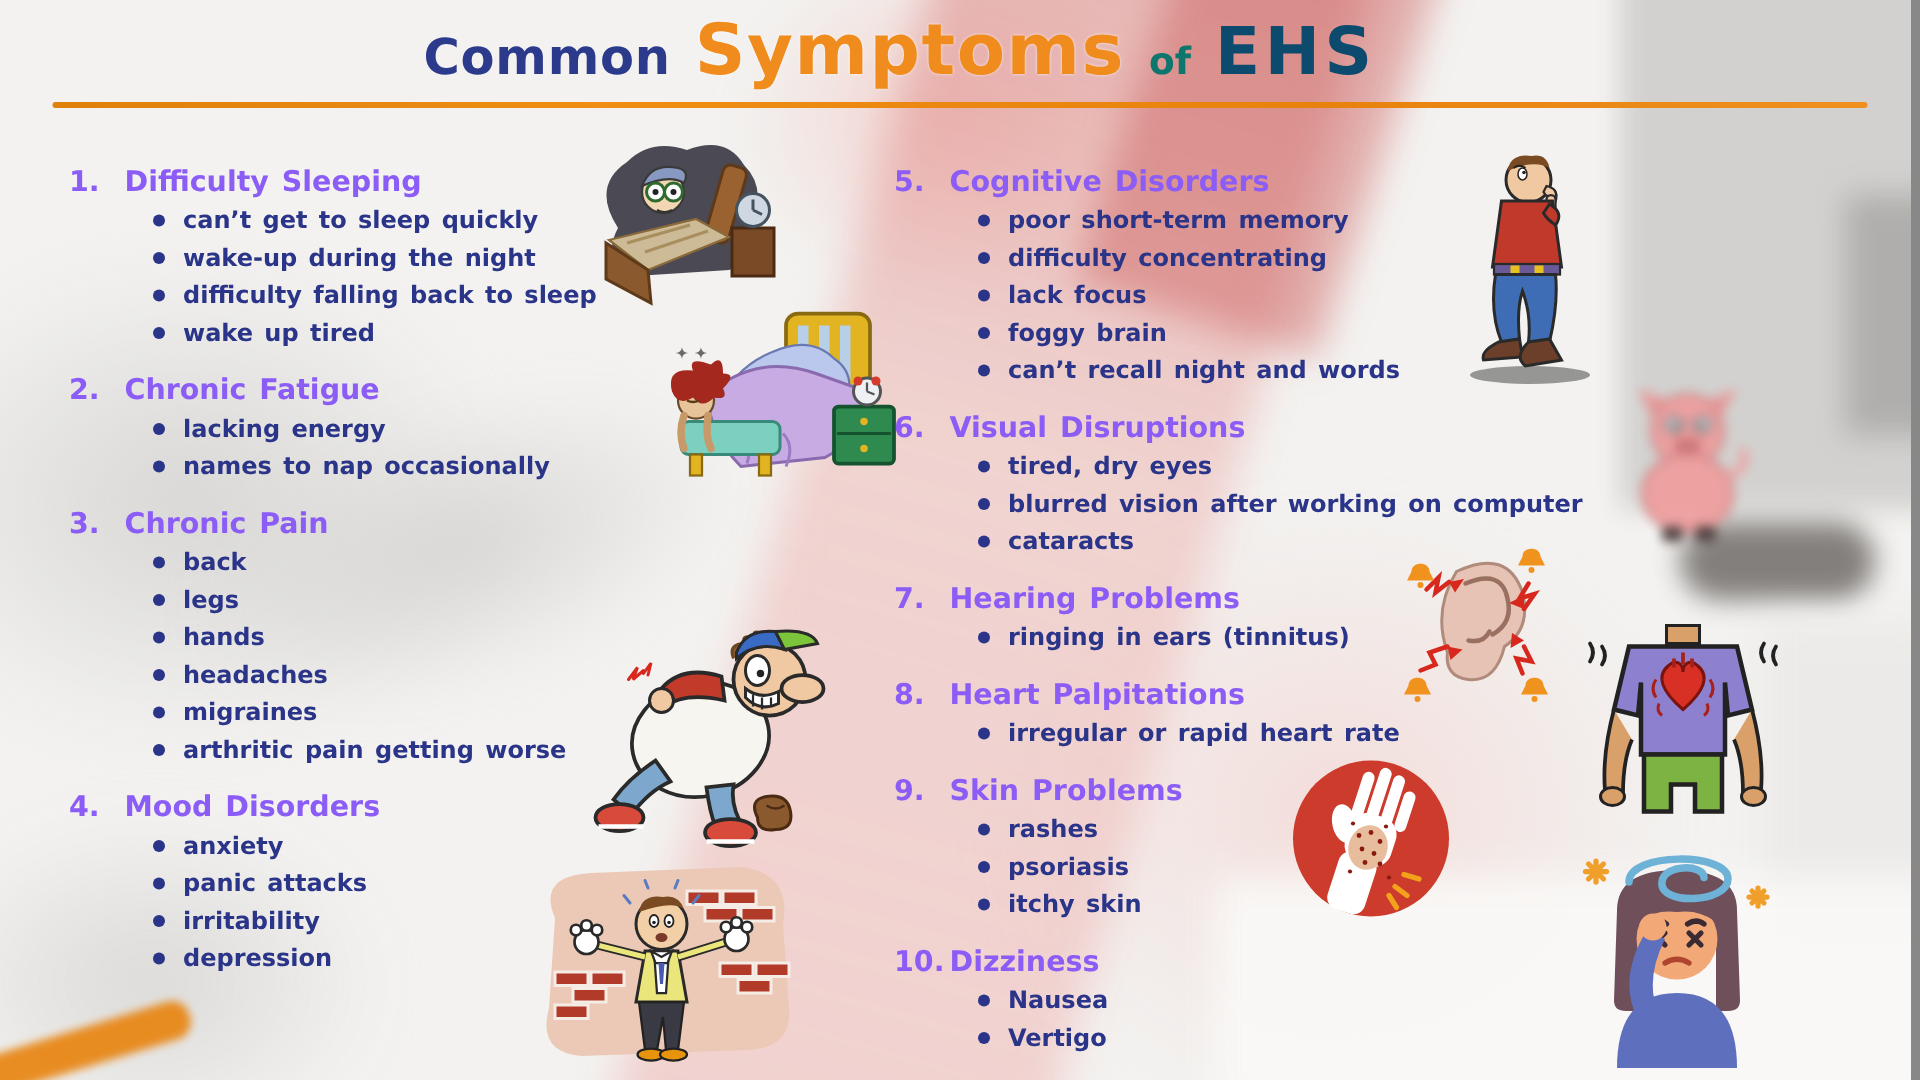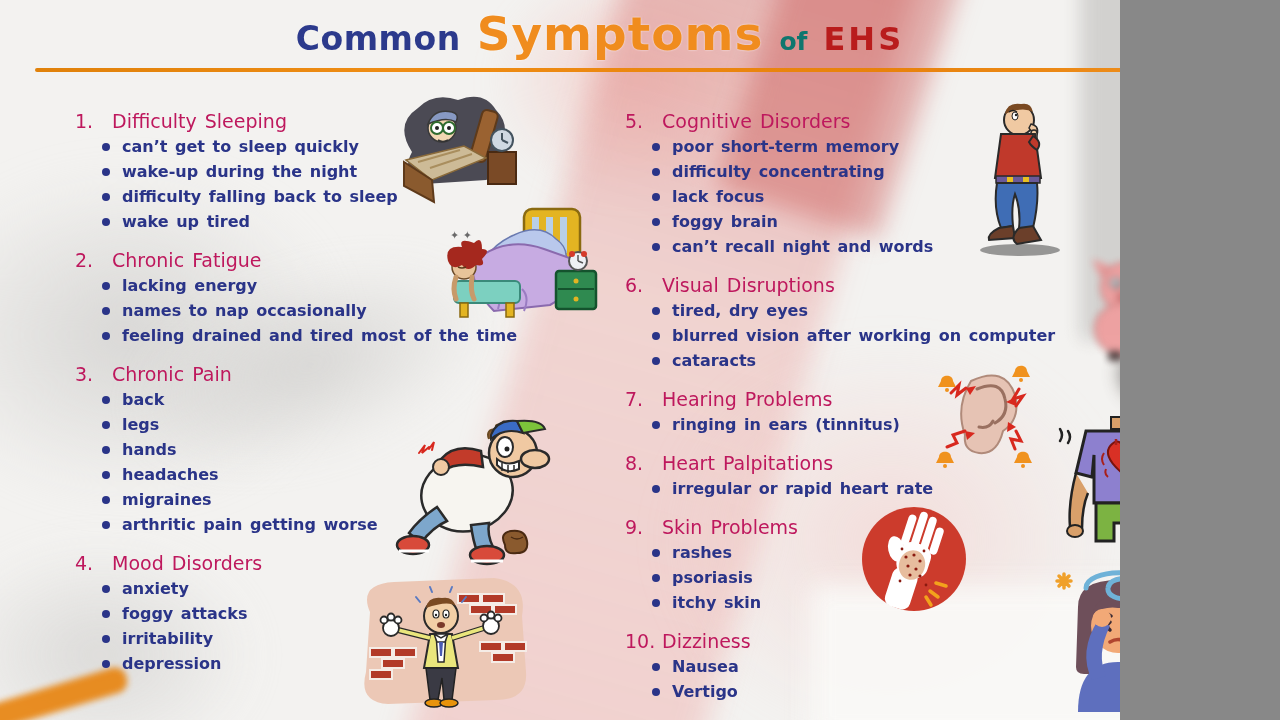--- a/index.html
+++ b/index.html
@@ -1,16 +1,16 @@
 <!DOCTYPE html>
 <html><head>
 <meta charset="utf-8">
 <style>
   html,body{margin:0;padding:0;background:#888;}
-  .stage{position:relative;width:1120px;height:720px;overflow:hidden;
+  .stage{position:relative;width:1274px;height:720px;overflow:hidden;
          background:#f3f2f0;font-family:"DejaVu Sans","Liberation Sans",sans-serif;}
   .stage *{box-sizing:border-box;}
   
   .bg{position:absolute;pointer-events:none;}
   .bg-gray-blob1{left:-90px;top:170px;width:430px;height:330px;border-radius:50%;
     background:radial-gradient(closest-side,#d7d6d4,rgba(215,214,212,0));filter:blur(22px);}
   .bg-gray-swoosh{left:120px;top:270px;width:380px;height:190px;border-radius:50%;
     background:radial-gradient(closest-side,#cfcecc,rgba(207,206,204,0));filter:blur(18px);
     transform:rotate(-18deg);opacity:.75;}
   .bg-gray-blob2{left:-60px;top:540px;width:320px;height:230px;border-radius:50%;
@@ -32,29 +32,29 @@
   .bg-white-br{left:810px;top:585px;width:490px;height:155px;background:#faf9f7;filter:blur(12px);opacity:.92;}
   .bg-orange-streak{left:-35px;top:688px;width:165px;height:26px;transform:rotate(-17deg);
     border-radius:12px;background:#e8830d;filter:blur(3px);opacity:.9;}
   
   .title-row{position:absolute;left:0;top:6px;width:1280px;display:flex;justify-content:center;
     align-items:baseline;gap:16px;transform:translateX(-40px);z-index:6;}
   .t-common{font-size:33px;font-weight:bold;color:#2c3a8c;letter-spacing:.5px;}
   .t-symptoms{font-size:47px;font-weight:bold;color:#f08c1e;letter-spacing:1px;
     text-shadow:0 0 2px rgba(255,255,255,.8);}
   .t-of{font-size:25px;font-weight:bold;color:#0f766e;}
-  .t-ehs{font-size:32px;font-weight:bold;color:#b91c1c;letter-spacing:3px;}
+  .t-ehs{font-size:44px;font-weight:bold;color:#0c4a6e;letter-spacing:3px;}
   .divider{position:absolute;left:35px;top:68px;width:1210px;height:4px;z-index:6;
     background:linear-gradient(90deg,#e0810a,#ef8d14 30%,#e8820c 70%,#ef9020);border-radius:3px;}
   
   .col{position:absolute;top:108px;z-index:6;}
   .col-left{left:46px;width:565px;}
   .col-right{left:596px;width:620px;}
   .section{margin:0 0 13px 0;}
-  .heading{font-size:19px;font-weight:normal;color:#be185d;line-height:26px;word-spacing:2px;margin-left:29px;}
+  .heading{font-size:19px;font-weight:bold;color:#8b5cf6;line-height:26px;word-spacing:2px;}
   .heading .num{display:inline-block;min-width:37px;}
   .li{display:flex;line-height:25px;padding-left:56px;}
   .li .dot{width:8px;height:8px;border-radius:50%;background:#2a3488;margin:9px 12px 0 0;flex:none;}
   .li .txt{font-size:16px;font-weight:bold;color:#2a3488;word-spacing:2px;white-space:nowrap;}
   
   .illus{position:absolute;z-index:5;}
   .blurred{filter:blur(3.5px);opacity:.95;}
 </style>
 </head>
 <body>
@@ -106,24 +106,20 @@
       <div class="section">
         <div class="heading"><span class="num">2.</span><span class="ht">Chronic Fatigue</span></div>
         <div class="li">
           <span class="dot"></span>
           <span class="txt">lacking energy</span>
         </div>
         <div class="li">
           <span class="dot"></span>
           <span class="txt">names to nap occasionally</span>
         </div>
-        <div class="li">
-          <span class="dot"></span>
-          <span class="txt">feeling drained and tired most of the time</span>
-        </div>
       </div>
       <div class="section">
         <div class="heading"><span class="num">3.</span><span class="ht">Chronic Pain</span></div>
         <div class="li">
           <span class="dot"></span>
           <span class="txt">back</span>
         </div>
         <div class="li">
           <span class="dot"></span>
           <span class="txt">legs</span>
@@ -146,21 +142,21 @@
         </div>
       </div>
       <div class="section">
         <div class="heading"><span class="num">4.</span><span class="ht">Mood Disorders</span></div>
         <div class="li">
           <span class="dot"></span>
           <span class="txt">anxiety</span>
         </div>
         <div class="li">
           <span class="dot"></span>
-          <span class="txt">foggy attacks</span>
+          <span class="txt">panic attacks</span>
         </div>
         <div class="li">
           <span class="dot"></span>
           <span class="txt">irritability</span>
         </div>
         <div class="li">
           <span class="dot"></span>
           <span class="txt">depression</span>
         </div>
       </div>

